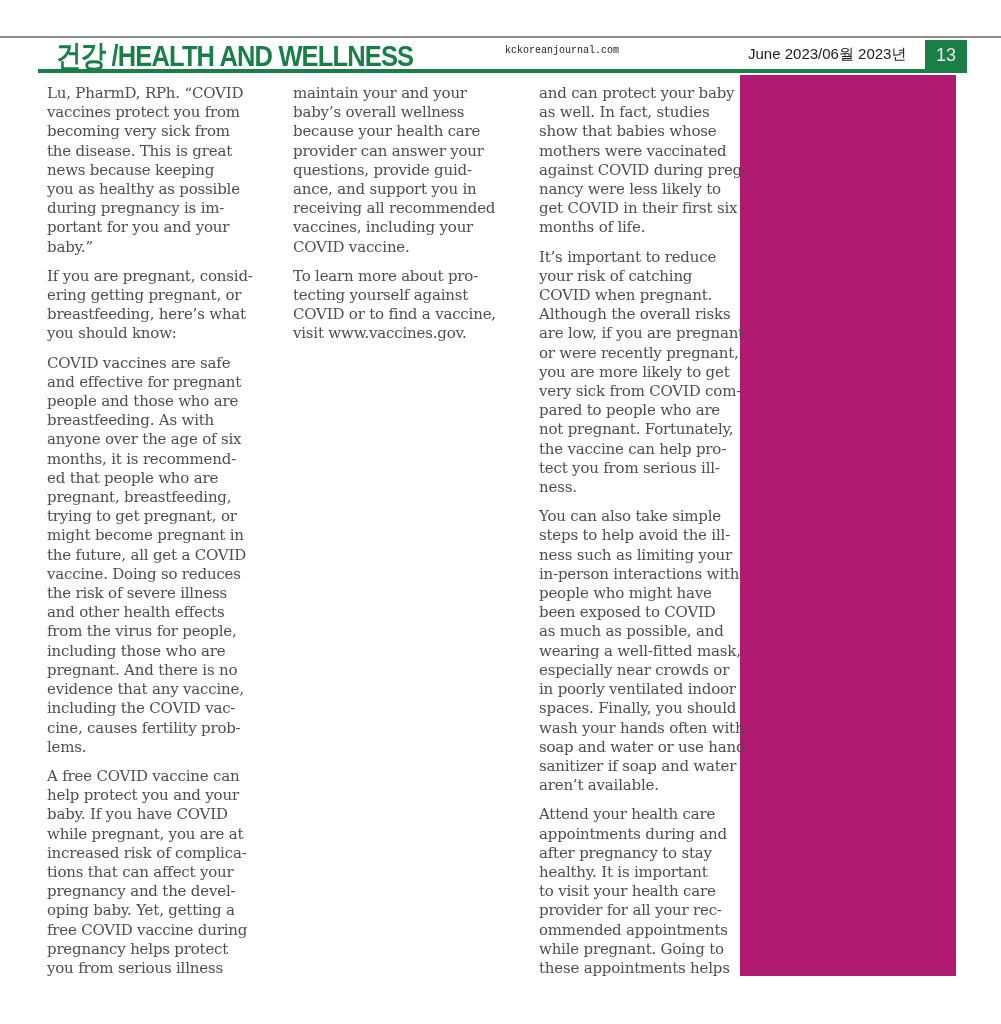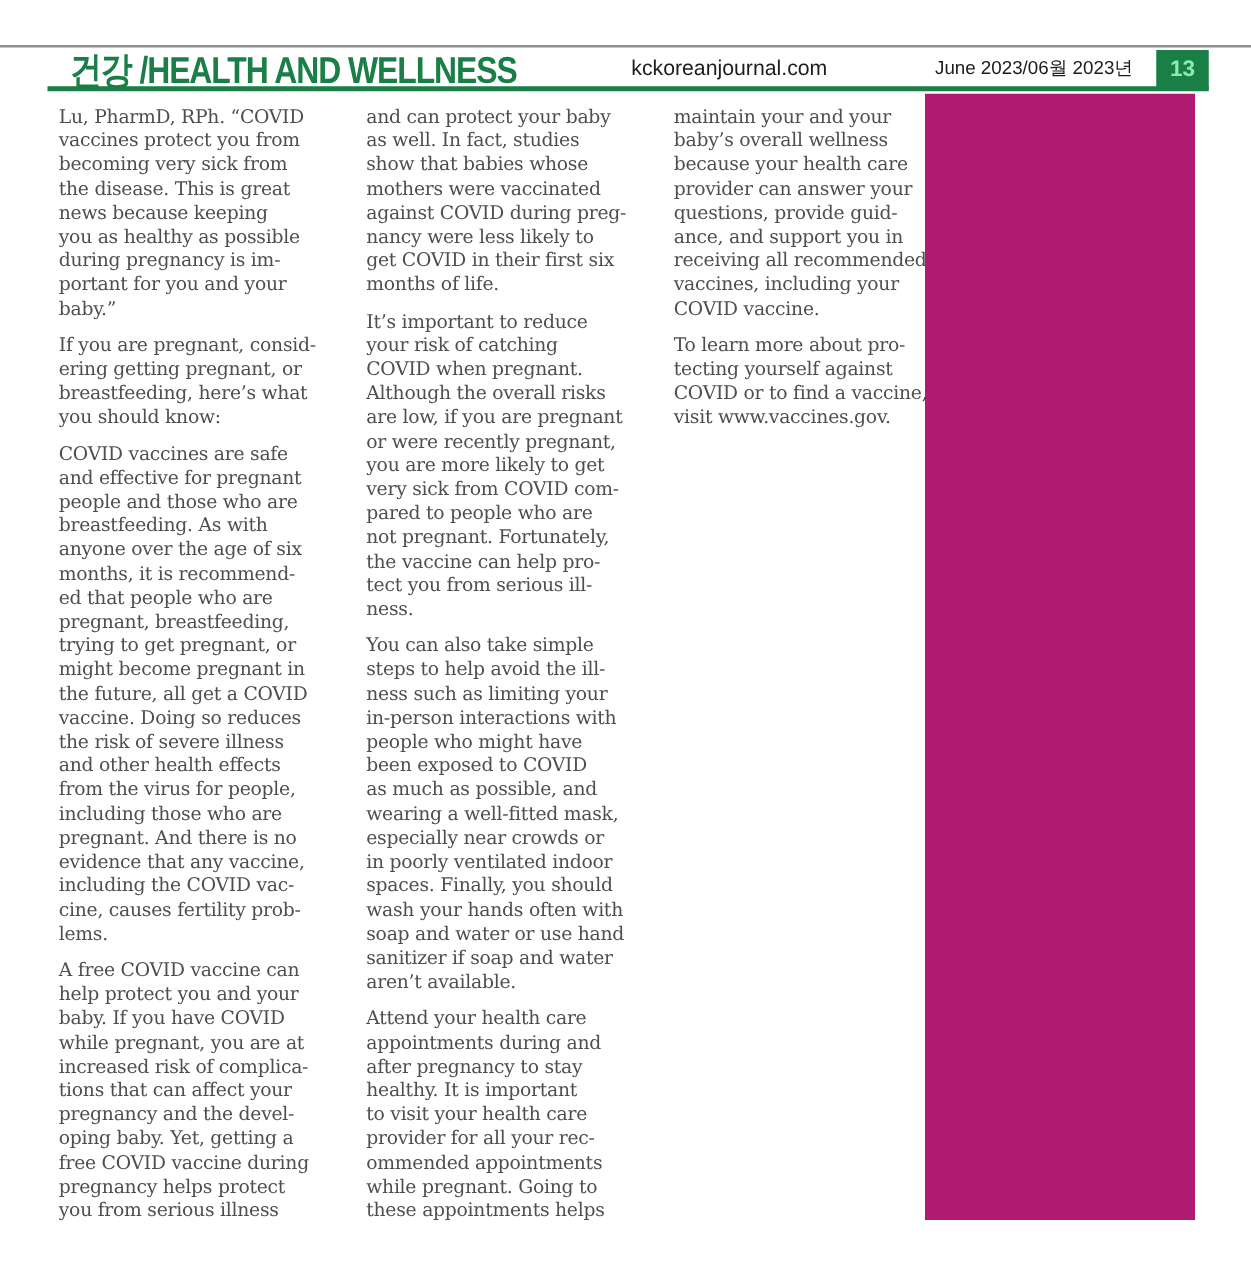--- a/index.html
+++ b/index.html
@@ -34,45 +34,45 @@
     letter-spacing: -1px;
     color: var(--green, #1a7e47);
     transform: scaleX(0.85);
     transform-origin: left center;
     white-space: nowrap;
   }
   .website {
     position: absolute;
     left: 505px;
     top: 45px;
-    font-family: Liberation Sans, sans-serif;
-    font-size: 17px;
+    font-family: Liberation Mono, monospace;
+    font-size: 10px;
     color: #1c1c1c;
     white-space: nowrap;
   }
   .date {
     position: absolute;
     left: 722px;
     top: 45px;
     font-family: "Liberation Sans", sans-serif;
     font-size: 15px;
     color: #1c1c1c;
     white-space: nowrap;
     margin-left: 26px;
   }
   .page-num {
     position: absolute;
     left: 925px;
     top: 40px;
     width: 42px;
     height: 31px;
     background: var(--green, #1a7e47);
-    color: #86efac;
+    color: #e5e5e5;
     font-family: "Liberation Sans", sans-serif;
-    font-weight: 700;
+    font-weight: 400;
     font-size: 18px;
     display: flex;
     align-items: center;
     justify-content: center;
   }
   .green-rule {
     position: absolute;
     left: 38px;
     top: 69px;
     width: 929px;
@@ -168,20 +168,35 @@
 while pregnant, you are at
 increased risk of complica-
 tions that can affect your
 pregnancy and the devel-
 oping baby. Yet, getting a
 free COVID vaccine during
 pregnancy helps protect
 you from serious illness</p>
       </div>
     <div class="col">
+        <p class="para">maintain your and your
+baby’s overall wellness
+because your health care
+provider can answer your
+questions, provide guid-
+ance, and support you in
+receiving all recommended
+vaccines, including your
+COVID vaccine.</p>
+        <p class="para">To learn more about pro-
+tecting yourself against
+COVID or to find a vaccine,
+visit www.vaccines.gov.</p>
+      </div>
+    <div class="col">
         <p class="para">and can protect your baby
 as well. In fact, studies
 show that babies whose
 mothers were vaccinated
 against COVID during preg-
 nancy were less likely to
 get COVID in their first six
 months of life.</p>
         <p class="para">It’s important to reduce
 your risk of catching
@@ -214,30 +229,15 @@
         <p class="para">Attend your health care
 appointments during and
 after pregnancy to stay
 healthy. It is important
 to visit your health care
 provider for all your rec-
 ommended appointments
 while pregnant. Going to
 these appointments helps</p>
       </div>
-    <div class="col">
-        <p class="para">maintain your and your
-baby’s overall wellness
-because your health care
-provider can answer your
-questions, provide guid-
-ance, and support you in
-receiving all recommended
-vaccines, including your
-COVID vaccine.</p>
-        <p class="para">To learn more about pro-
-tecting yourself against
-COVID or to find a vaccine,
-visit www.vaccines.gov.</p>
-      </div>
   </div>
 
 </div>
 
 </body></html>

